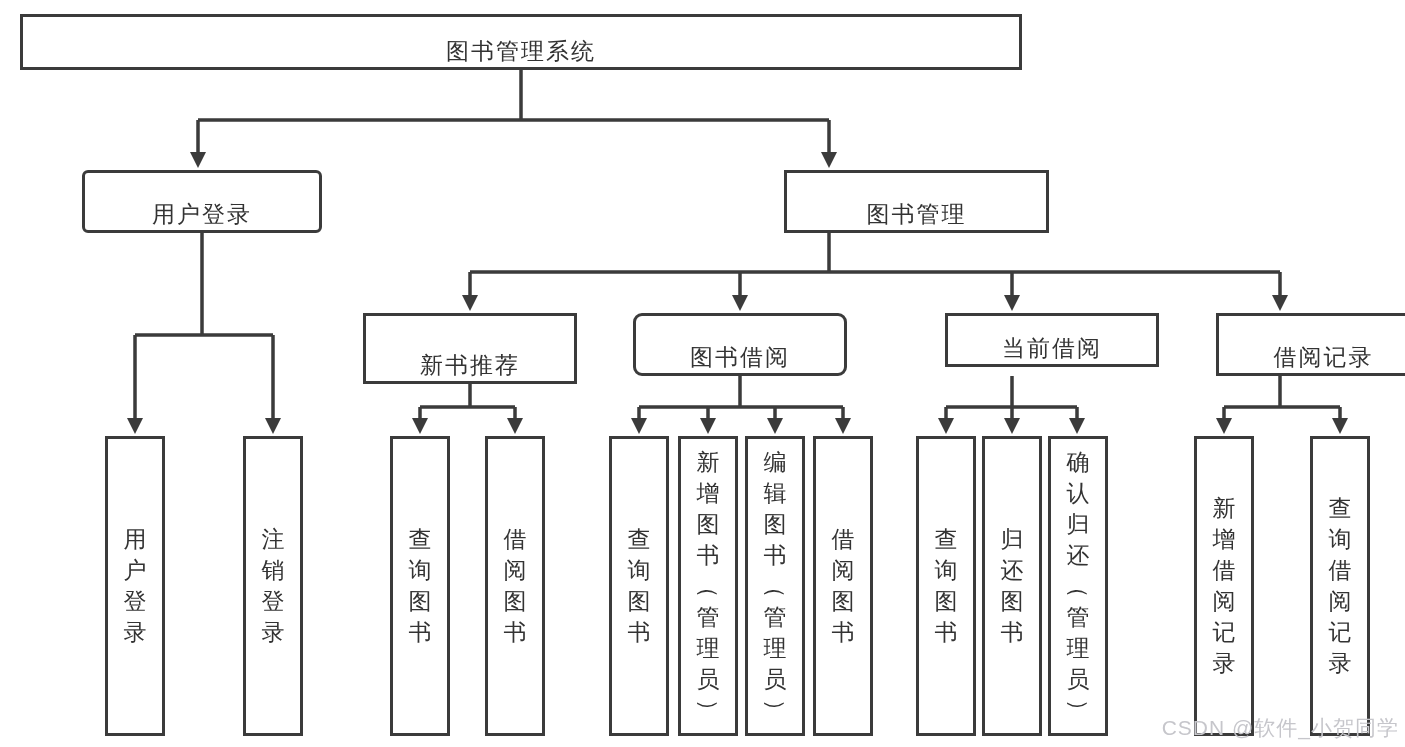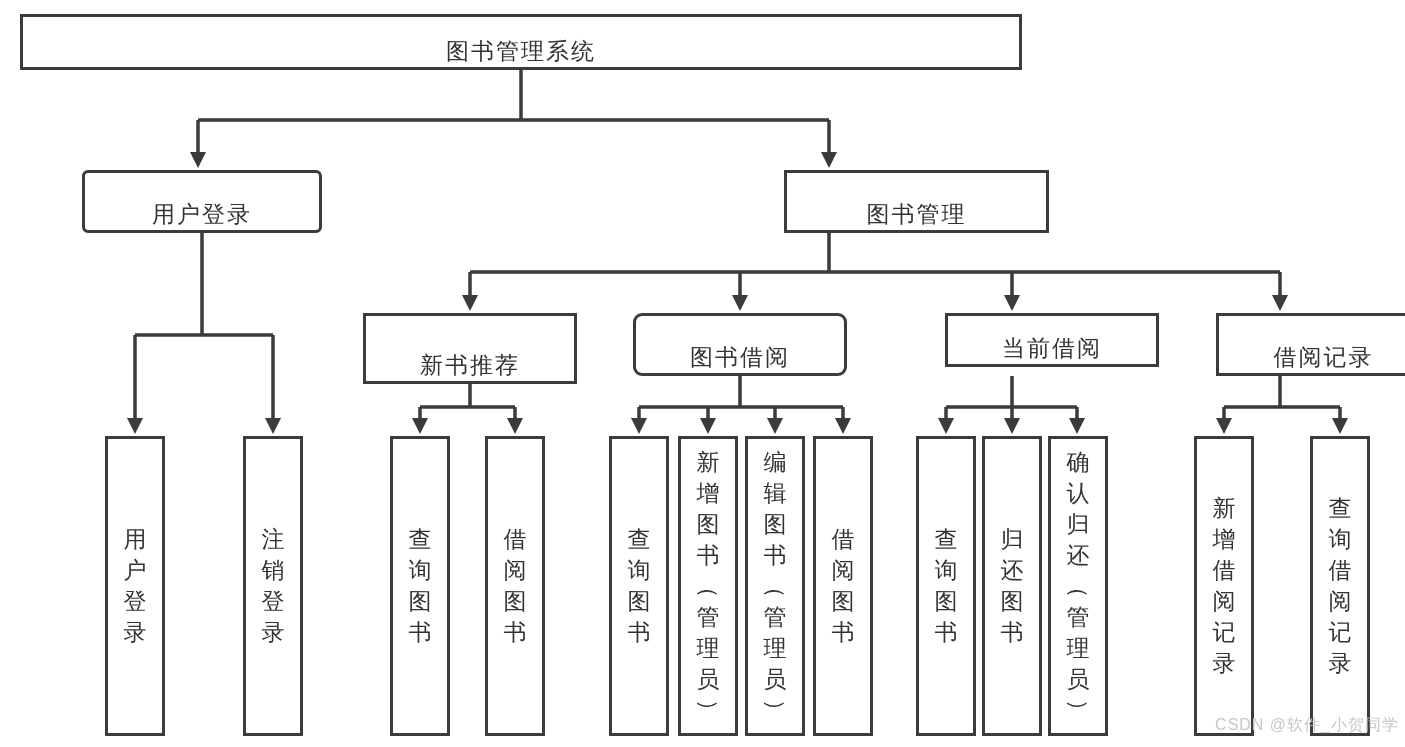--- a/index.html
+++ b/index.html
@@ -44,22 +44,22 @@
   #n-borrow{left:633px;top:313px;width:214px;height:63px;border-radius:9px;}
   #n-current{left:905px;top:313px;width:214px;height:54px;margin-left:40px;}
   #n-records{left:1216px;top:313px;width:215px;height:63px;}
   
   #lf-0{left:105px;}  #lf-1{left:243px;}
   #lf-2{left:390px;}  #lf-3{left:485px;}
   #lf-4{left:609px;}  #lf-5{left:678px;}  #lf-6{left:745px;}  #lf-7{left:813px;}
   #lf-8{left:916px;}  #lf-9{left:982px;}  #lf-10{left:1048px;}
   #lf-11{left:1194px;} #lf-12{left:1310px;}
   .watermark{
-    position:absolute;right:6px;bottom:11px;
-    font-size:16px;letter-spacing:1px;
+    position:absolute;right:6px;bottom:5px;
+    font-size:21px;letter-spacing:1px;
     color:var(--wm,#c6c6cb);
     z-index:5;white-space:nowrap;
   }
 </style>
 </head>
 <body>
 
 <div class="canvas" style="--line: #3b3b3b; --text: #333333; --bg: #ffffff; --wm: #c6c6cb;">
 
   <svg class="connectors" viewBox="0 0 1405 747" xmlns="http://www.w3.org/2000/svg">

